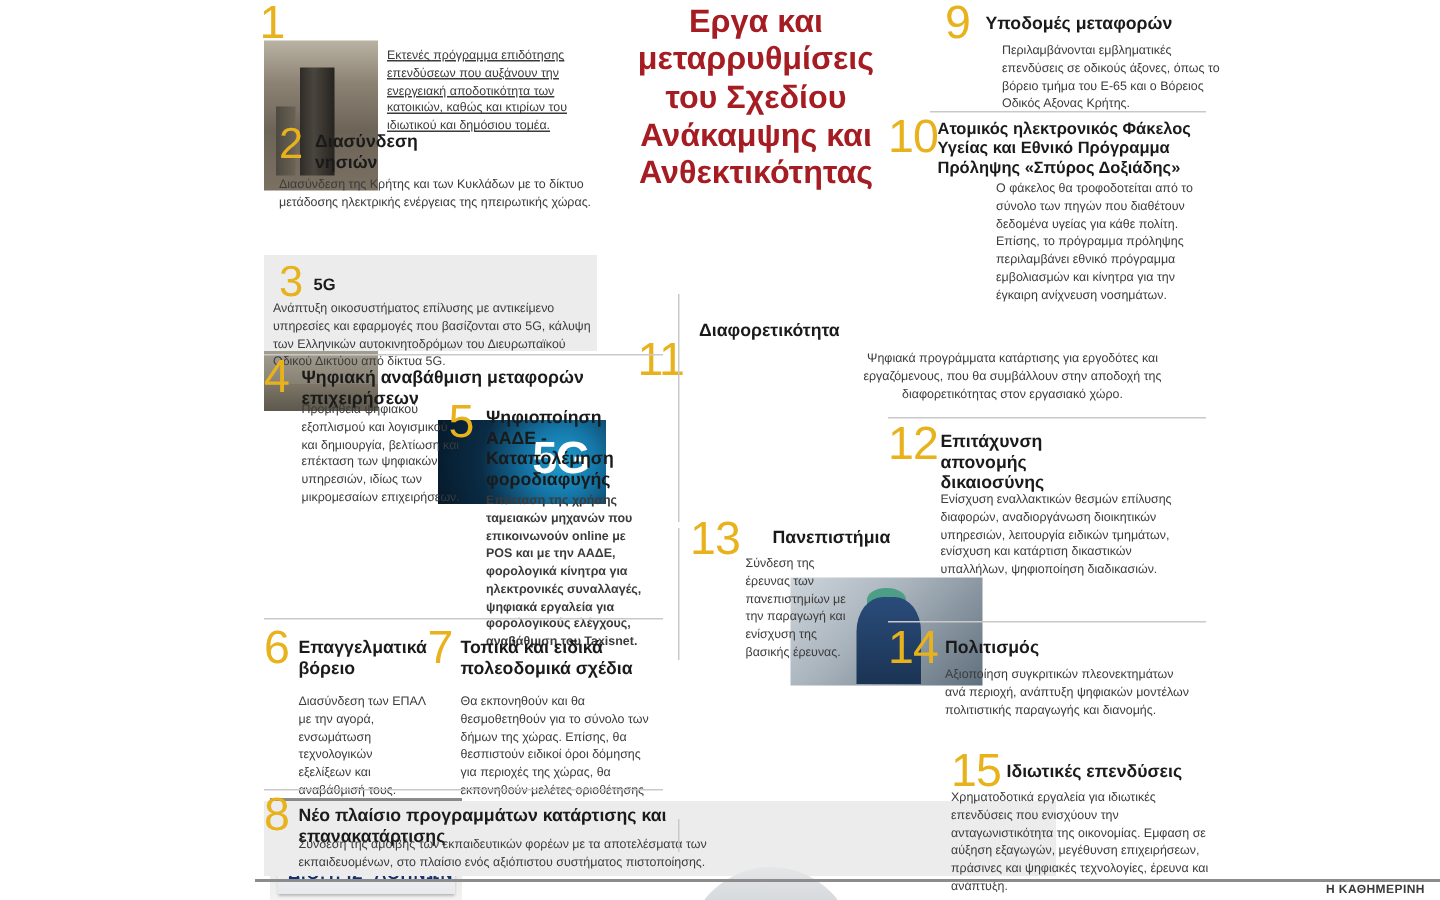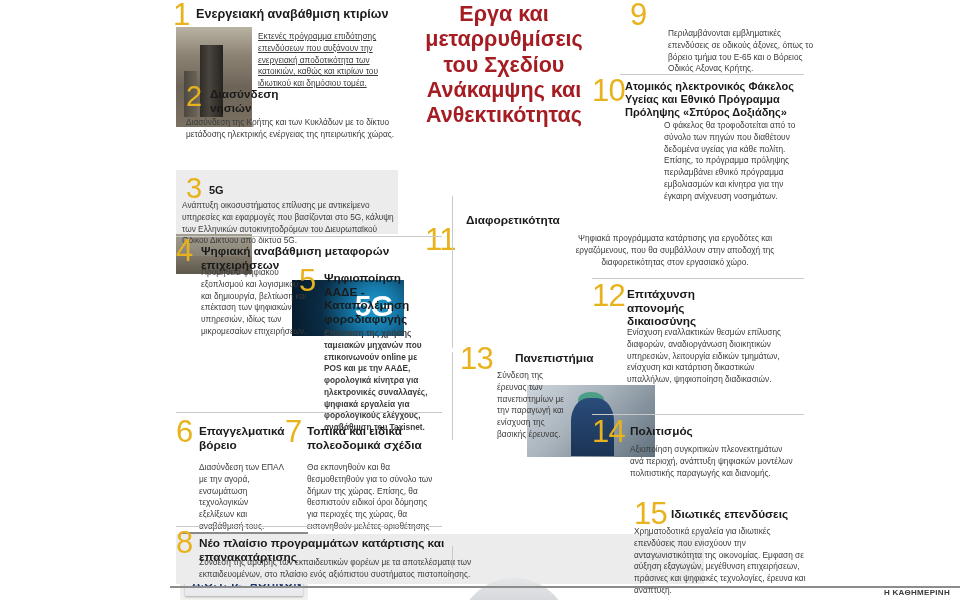--- a/index.html
+++ b/index.html
@@ -164,21 +164,20 @@
 
   <div id="main-title" class="abs">
     <div>Εργα και</div>
     <div>μεταρρυθμίσεις</div>
     <div>του Σχεδίου</div>
     <div>Ανάκαμψης και</div>
     <div>Ανθεκτικότητας</div>
   </div>
 
   <div class="abs num lg" style="left:173px;top:2px;">1</div>
-  <div class="abs hd s13" style="left:196px;top:7px;width:220px;">Ενεργειακή αναβάθμιση κτιρίων</div>
   <div class="abs ph photo-city" style="left:176px;top:27px;width:76px;height:100px;"></div>
   <div class="abs body" style="left:258px;top:31px;width:140px;text-decoration:underline;">Εκτενές πρόγραμμα επιδότησης επενδύσεων που αυξάνουν την ενεργειακή αποδοτικότητα των κατοικιών, καθώς και κτιρίων του ιδιωτικού και δημόσιου τομέα.</div>
 
   <div class="abs num md" style="left:186px;top:84px;">2</div>
   <div class="abs hd s12" style="left:210px;top:88px;width:110px;">Διασύνδεση νησιών</div>
   <div class="abs body" style="left:186px;top:117px;width:220px;">Διασύνδεση της Κρήτης και των Κυκλάδων με το δίκτυο μετάδοσης ηλεκτρικής ενέργειας της ηπειρωτικής χώρας.</div>
   <div class="abs ph photo-islands" style="left:176px;top:130px;width:76px;height:44px;"></div>
 
   <div class="abs greybox" style="left:176px;top:170px;width:222px;height:64px;"></div>
   <div class="abs ph photo-5g" style="left:292px;top:136px;width:112px;height:56px;">
@@ -211,20 +210,21 @@
   <div class="abs hd s12" style="left:307px;top:425px;width:130px;">Τοπικά και ειδικά πολεοδομικά σχέδια</div>
   <div class="abs body" style="left:307px;top:462px;width:133px;">Θα εκπονηθούν και θα θεσμοθετηθούν για το σύνολο των δήμων της χώρας. Επίσης, θα θεσπιστούν ειδικοί όροι δόμησης για περιοχές της χώρας, θα εκπονηθούν μελέτες οριοθέτησης των οικισμών προ του '23, και μελέτες για το χαρακτηρισμό των δημοτικών οδών.</div>
 
   <div class="abs greybox" style="left:176px;top:560px;width:236px;height:24px;"></div>
   <div class="abs greybox" style="left:176px;top:534px;width:528px;height:50px;"></div>
   <div class="abs num lg" style="left:176px;top:530px;">8</div>
   <div class="abs hd s12" style="left:199px;top:537px;width:300px;">Νέο πλαίσιο προγραμμάτων κατάρτισης και επανακατάρτισης</div>
   <div class="abs body" style="left:199px;top:557px;width:330px;">Σύνδεση της αμοιβής των εκπαιδευτικών φορέων με τα αποτελέσματα των εκπαιδευομένων, στο πλαίσιο ενός αξιόπιστου συστήματος πιστοποίησης.</div>
 
   <div class="abs num lg" style="left:630px;top:2px;">9</div>
+  <div class="abs hd s12" style="left:657px;top:9px;width:180px;">Υποδομές μεταφορών</div>
   <div class="abs body" style="left:668px;top:28px;width:146px;">Περιλαμβάνονται εμβληματικές επενδύσεις σε οδικούς άξονες, όπως το βόρειο τμήμα του Ε-65 και ο Βόρειος Οδικός Αξονας Κρήτης.</div>
 
   <div class="abs num lg" style="left:592px;top:78px;">10</div>
   <div class="abs hd s11" style="left:625px;top:80px;width:200px;">Ατομικός ηλεκτρονικός Φάκελος Υγείας και Εθνικό Πρόγραμμα Πρόληψης «Σπύρος Δοξιάδης»</div>
   <div class="abs ph photo-doctor" style="left:527px;top:117px;width:128px;height:72px;"></div>
   <div class="abs body" style="left:664px;top:120px;width:146px;">Ο φάκελος θα τροφοδοτείται από το σύνολο των πηγών που διαθέτουν δεδομένα υγείας για κάθε πολίτη. Επίσης, το πρόγραμμα πρόληψης περιλαμβάνει εθνικό πρόγραμμα εμβολιασμών και κίνητρα για την έγκαιρη ανίχνευση νοσημάτων.</div>
 
   <div class="abs num lg" style="left:425px;top:205px;margin-top:22px;">11</div>
   <div class="abs hd s12" style="left:466px;top:214px;width:140px;">Διαφορετικότητα</div>
   <div class="abs body c" style="left:560px;top:233px;width:230px;">Ψηφιακά προγράμματα κατάρτισης για εργοδότες και εργαζόμενους, που θα συμβάλλουν στην αποδοχή της διαφορετικότητας στον εργασιακό χώρο.</div>

